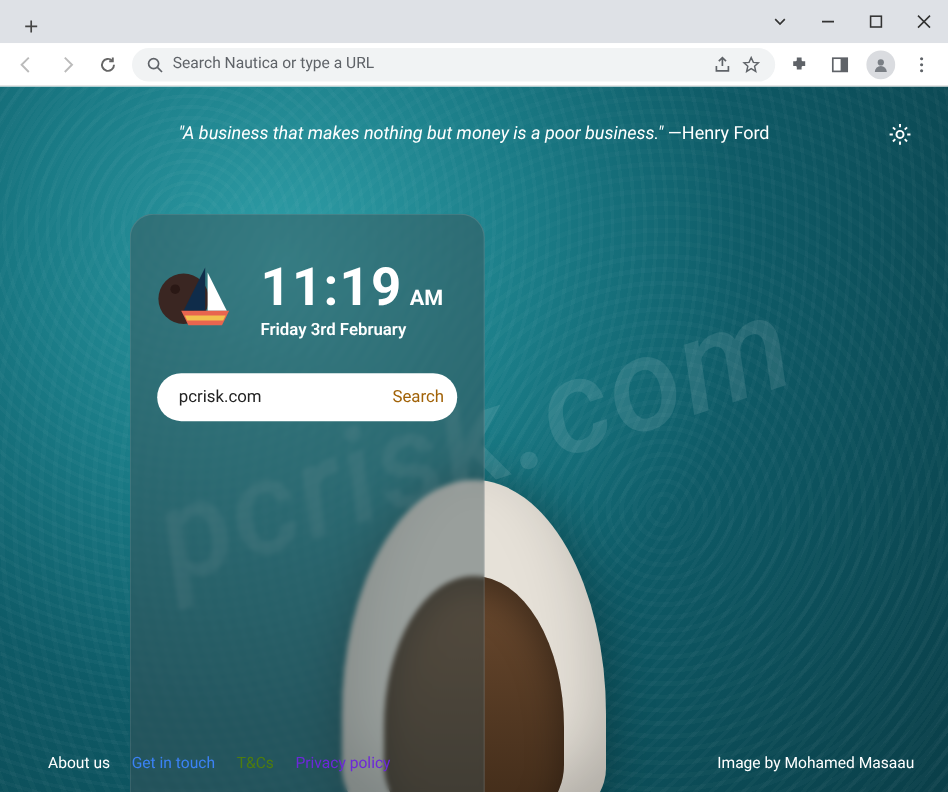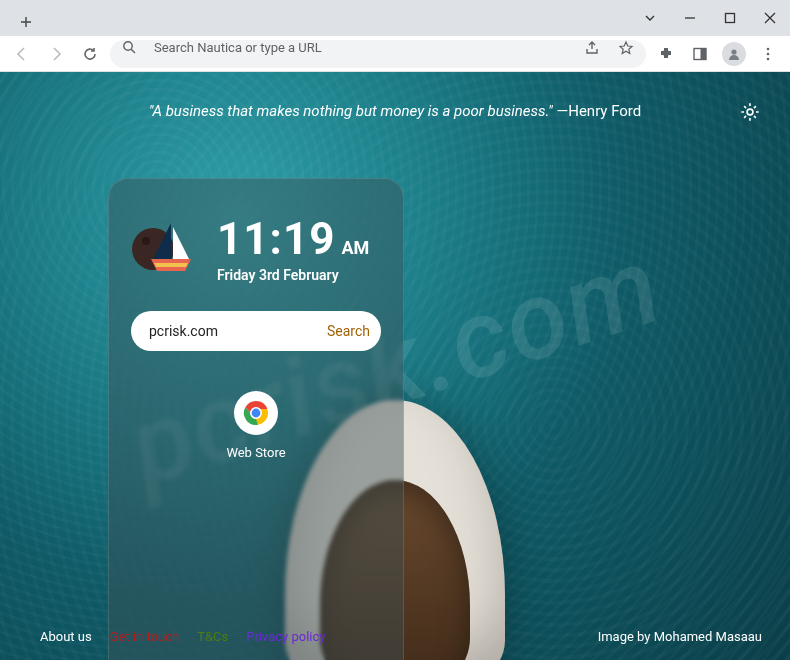--- a/index.html
+++ b/index.html
@@ -14,21 +14,21 @@
 .newtab { width: 28px; height: 28px; display: flex; align-items: center; justify-content: center; color: #444; font-size: 16px; margin-left: 4px; }
 .win-controls { margin-left: auto; display: flex; height: 36px; }
 .wc { width: 40px; display: flex; align-items: center; justify-content: center; color: #333; }
 .wc svg { width: 12px; height: 12px; }
 .wc.chev svg { width: 14px; height: 14px; }
 
 
 .toolbar { height: 36px; background: #fff; display: flex; align-items: center; padding: 0 8px; gap: 6px; border-bottom: 1px solid #e0e0e0; }
 .nav-btn { width: 28px; height: 28px; display: flex; align-items: center; justify-content: center; color: #666; border-radius: 50%; }
 .nav-btn.disabled { color: #bbb; }
-.addressbar { flex: 1; height: 28px; background: #f1f3f4; border-radius: 14px; display: flex; align-items: flex-start; padding: 0 12px; gap: 18px; color: #5f6368; font-size: 13px; }
+.addressbar { flex: 1; height: 28px; background: #f1f3f4; border-radius: 14px; display: flex; align-items: center; padding: 0 12px; gap: 8px; color: #5f6368; font-size: 13px; }
 .addr-icon { color: #5f6368; display: flex; }
 .addr-text { flex: 1; }
 .tool-icon { width: 28px; height: 28px; display: flex; align-items: center; justify-content: center; color: #5f6368; }
 .avatar-btn { width: 24px; height: 24px; border-radius: 50%; background: #dadce0; display: flex; align-items: center; justify-content: center; }
 
 
 .viewport { position: relative; height: 588px; overflow: hidden; }
 .bg { position: absolute; inset: 0; background:
   radial-gradient(ellipse 420px 260px at 50% 130%, #5b3a20 0%, #3a2614 22%, rgba(26,80,90,0) 45%),
   radial-gradient(circle at 30% 25%, #2f9fa8 0%, #1a7b86 30%, #0e5a66 55%, #0a3e48 100%);
@@ -207,40 +207,26 @@
         </div>
         <div class="date">Friday 3rd February</div>
       </div>
     </div>
 
     <div class="searchbox">
       <input type="text" value="pcrisk.com" style="">
       <button class="search-btn">Search</button>
     </div>
 
-    <div class="shortcut">
-      <div class="sc-icon">
-        <svg width="26" height="26" viewBox="0 0 26 26">
-          <circle cx="13" cy="13" r="12" fill="#fff"></circle>
-          <path d="M13 1 A12 12 0 0 1 24.3 9 L13 9 Z" fill="#ea4335"></path>
-          <path d="M24.3 9 A12 12 0 0 1 15 24.8 L10 15 A6 6 0 0 0 13 9 Z" fill="#fbbc05"></path>
-          <path d="M15 24.8 A12 12 0 0 1 2.5 7 L8 14 A6 6 0 0 0 13 19 Z" fill="#34a853"></path>
-          <path d="M2.5 7 L8 14 A6 6 0 0 1 13 9 L13 1 A12 12 0 0 0 2.5 7 Z" fill="#ea4335"></path>
-          <circle cx="13" cy="13" r="5.2" fill="#4285f4"></circle>
-          <circle cx="13" cy="13" r="5.2" fill="none" stroke="#fff" stroke-width="1.6"></circle>
-        </svg>
-      </div>
-      <div class="sc-label">Web Store</div>
-    </div>
   </div>
 
   <div class="footer">
     <div class="flinks">
       <a style="color:#fff;text-decoration:none">About us</a>
-      <a style="color:#b91c1c;text-decoration:none">Get in touch</a>
+      <a style="color:#3b82f6;text-decoration:none">Get in touch</a>
       <a style="color:#4d7c0f;text-decoration:none">T&amp;Cs</a>
       <a style="color:#6d28d9;text-decoration:none">Privacy policy</a>
     </div>
     <div class="credit">
       <span>Image by </span><span>Mohamed Masaau</span>
     </div>
   </div>
 </div>
 
 </body></html>

